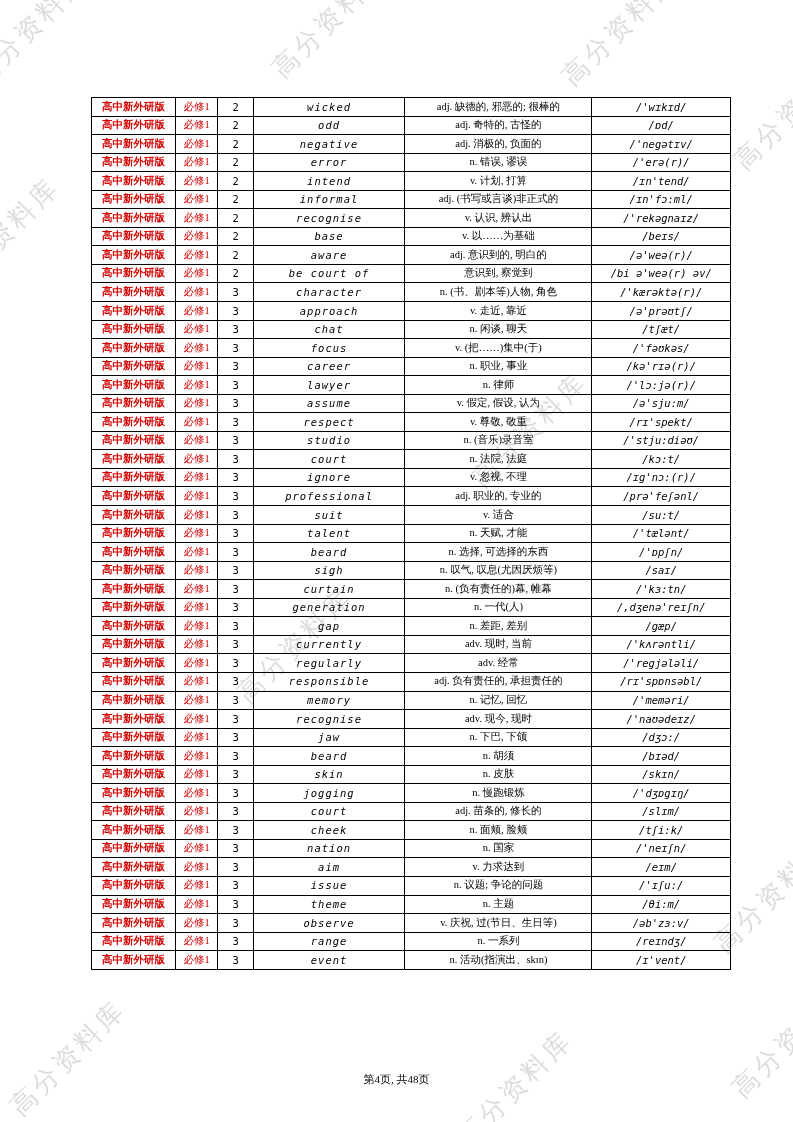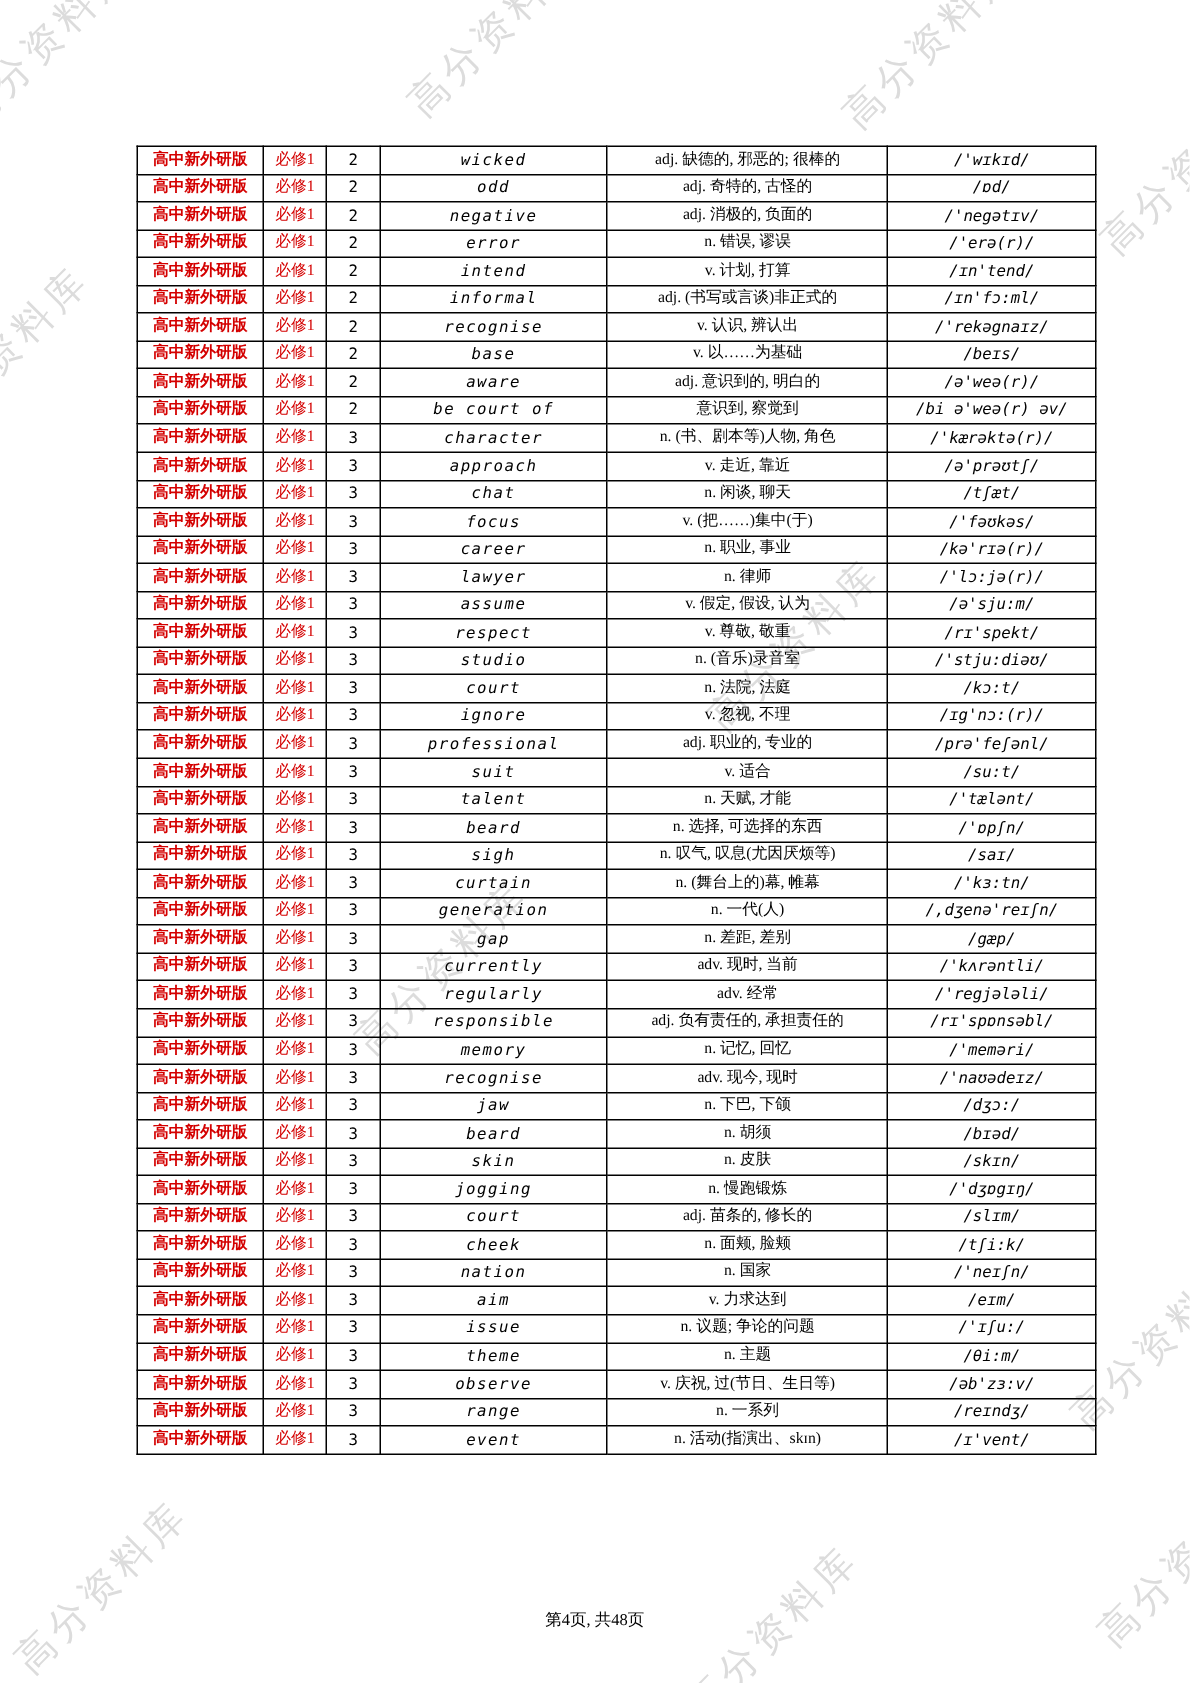--- a/index.html
+++ b/index.html
@@ -283,21 +283,21 @@
         <td class="col-unit">3</td>
         <td class="col-word">sigh</td>
         <td class="col-meaning">n. 叹气, 叹息(尤因厌烦等)</td>
         <td class="col-ipa">/saɪ/</td>
       </tr>
       <tr>
         <td class="col-edition">高中新外研版</td>
         <td class="col-module">必修1</td>
         <td class="col-unit">3</td>
         <td class="col-word">curtain</td>
-        <td class="col-meaning">n. (舞台上的)幕, 帷幕</td>
+        <td class="col-meaning">n. (负有责任的)幕, 帷幕</td>
         <td class="col-ipa">/'kɜ:tn/</td>
       </tr>
       <tr>
         <td class="col-edition">高中新外研版</td>
         <td class="col-module">必修1</td>
         <td class="col-unit">3</td>
         <td class="col-word">generation</td>
         <td class="col-meaning">n. 一代(人)</td>
         <td class="col-ipa">/,dʒenə'reɪʃn/</td>
       </tr>

